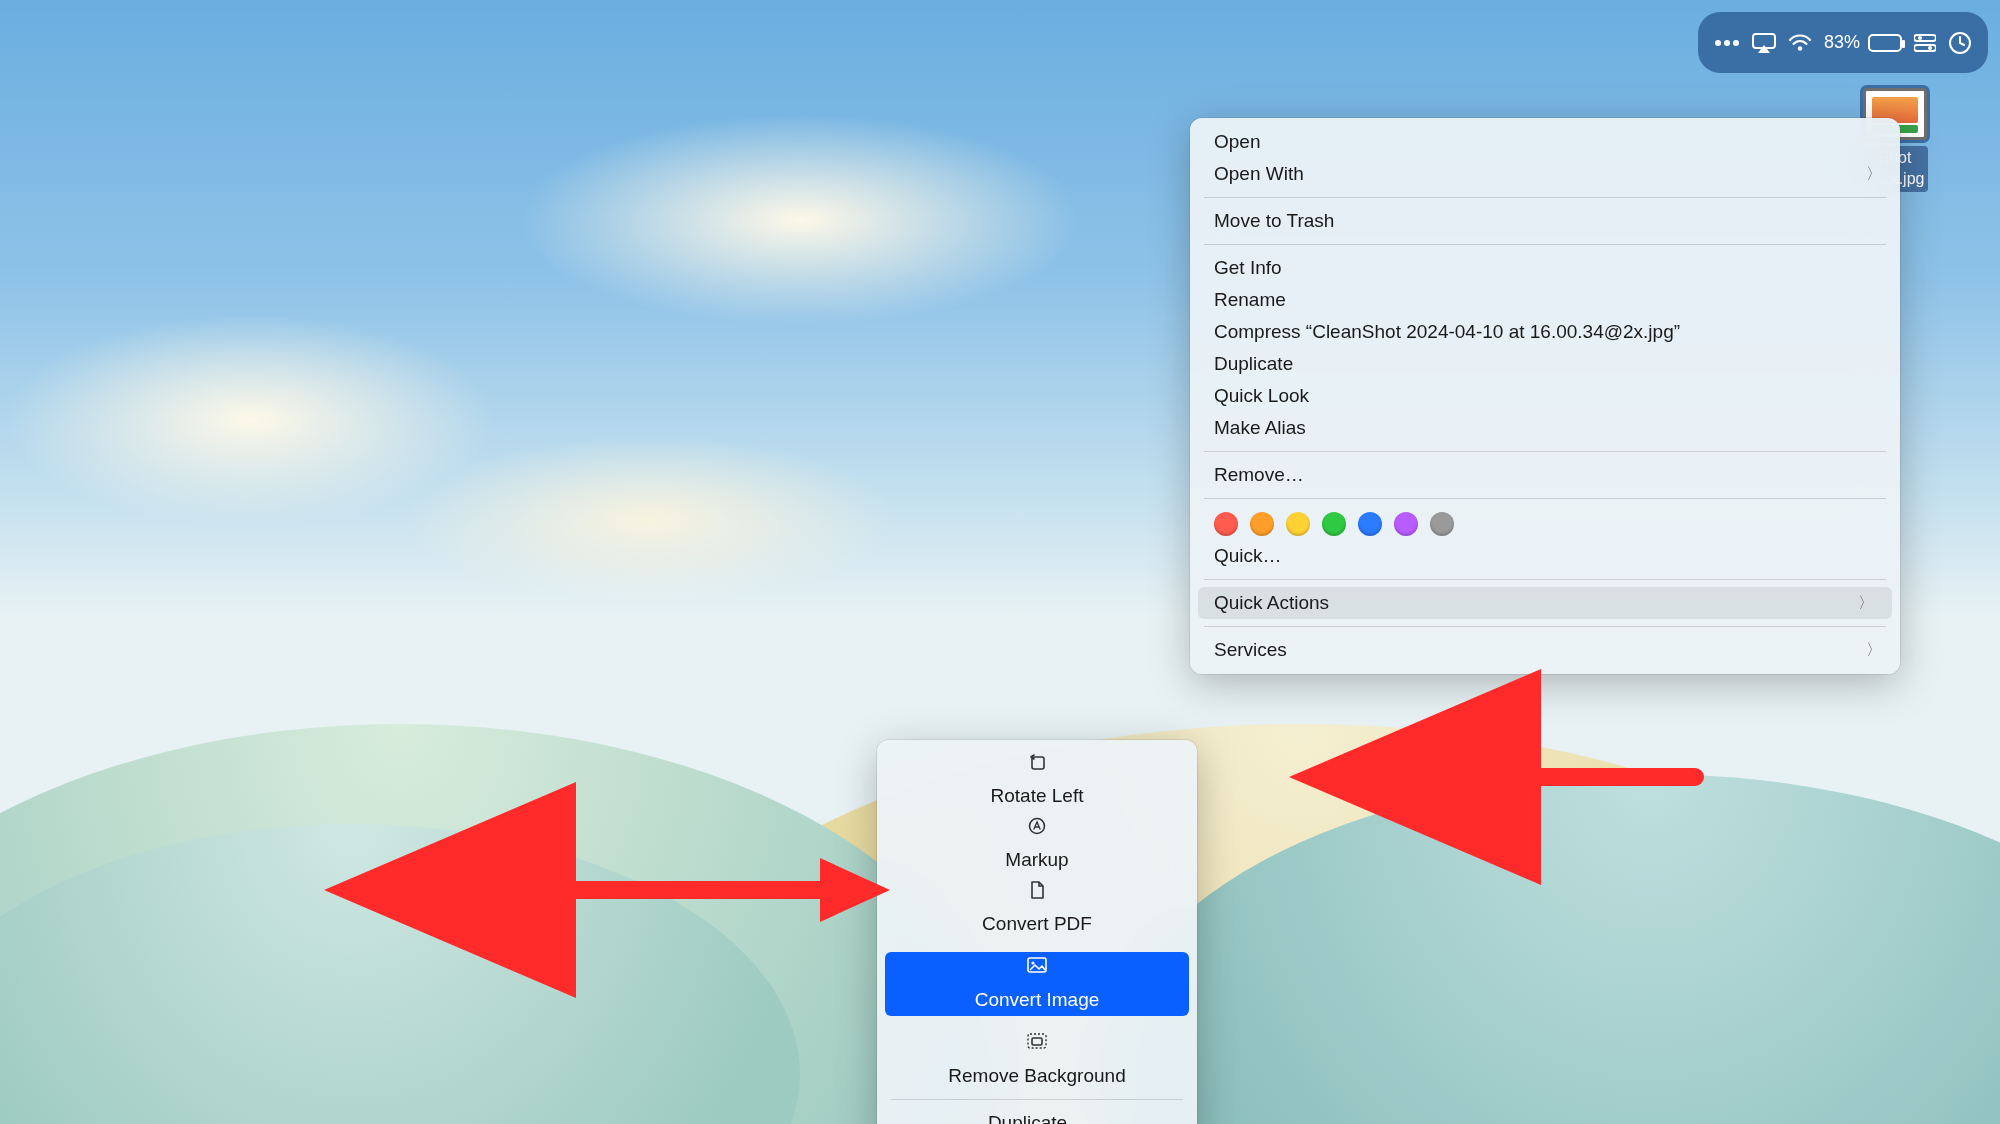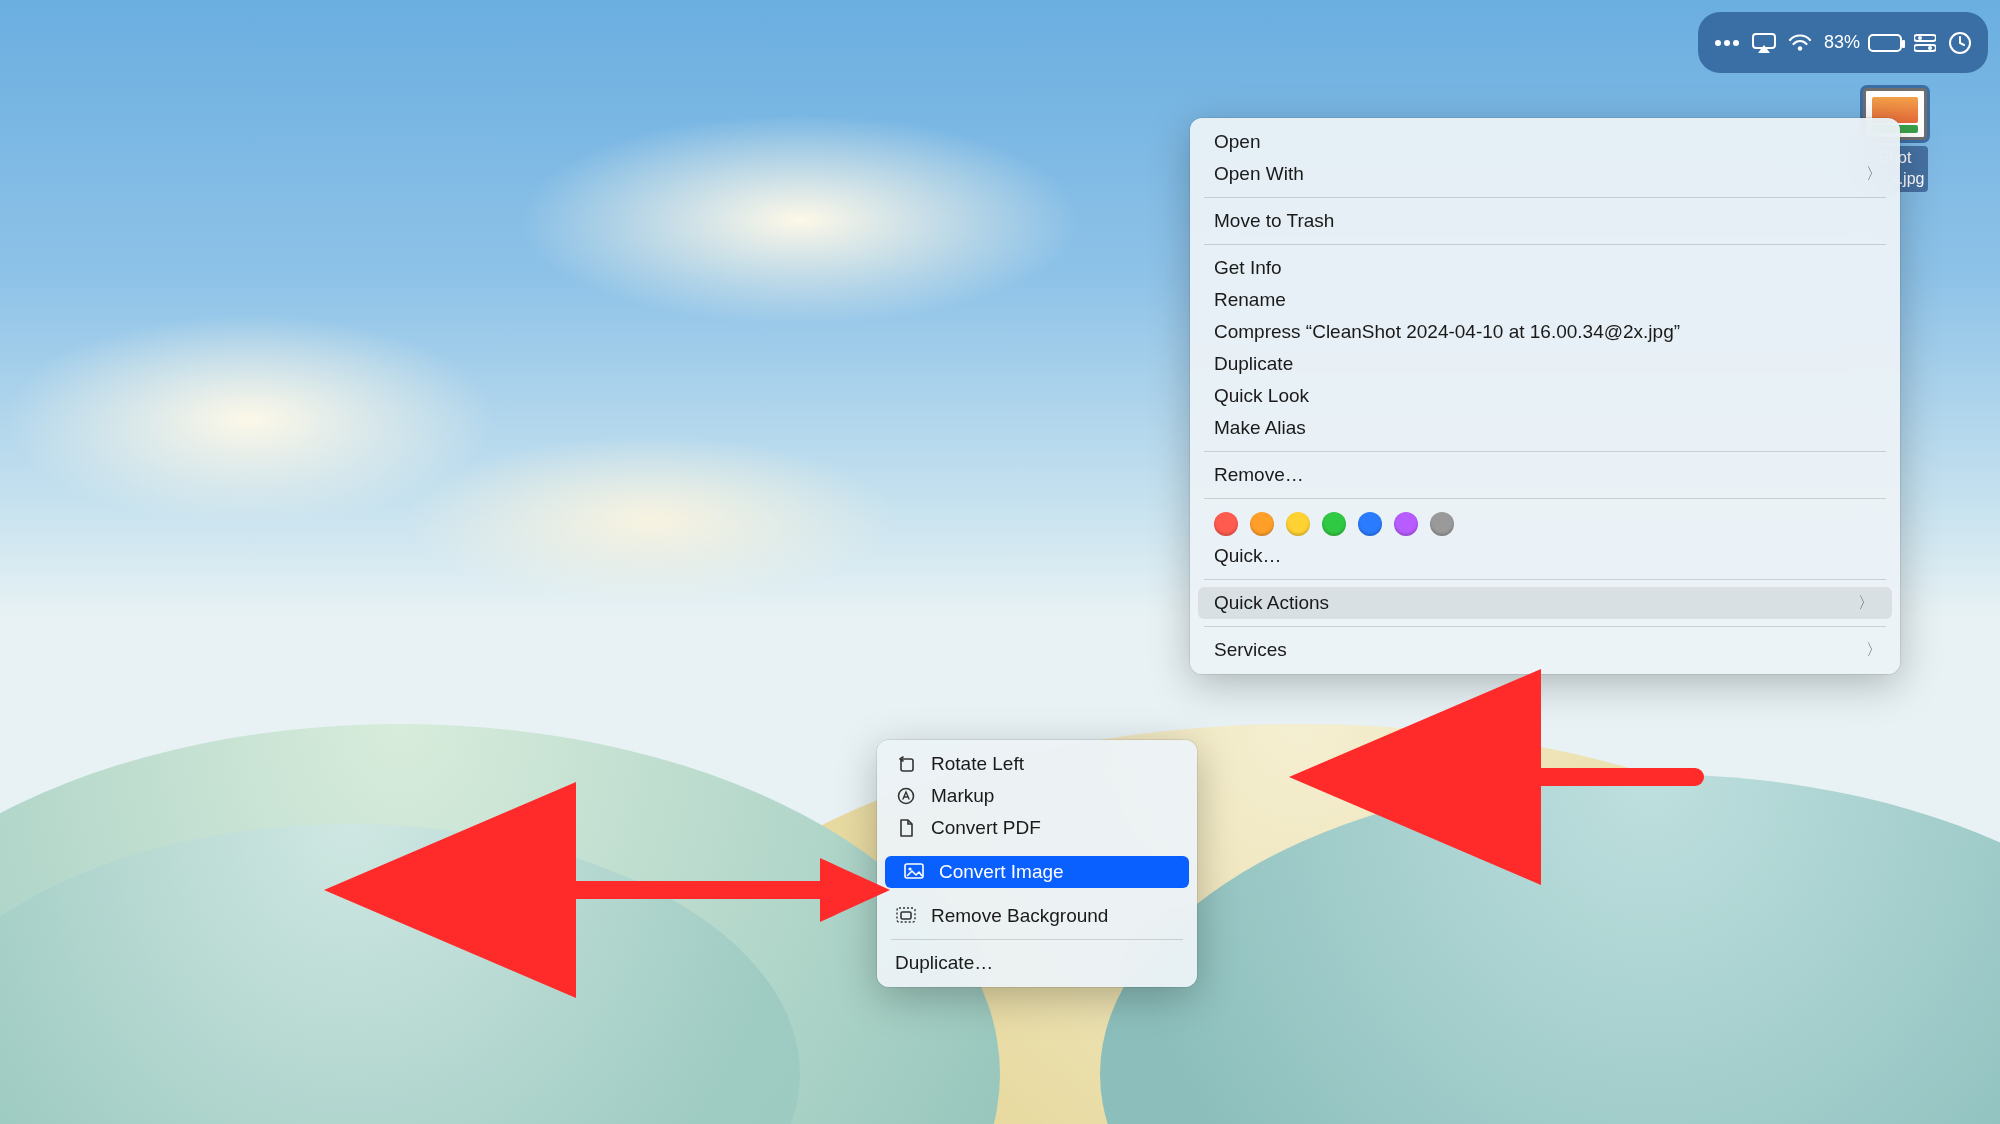--- a/index.html
+++ b/index.html
@@ -45,21 +45,21 @@
     border-radius:12px; box-shadow:0 10px 40px rgba(0,0,0,.25), 0 0 0 1px rgba(0,0,0,.08);
     padding:8px 0; font-size:19px; color:#1a1a1a;
   }
   .ctx.main { top:118px; left:1190px; width:710px; }
   .ctx.sub  { top:740px; left:877px; width:320px; }
   .ctx .row { position:relative; padding:5px 24px; display:flex; align-items:center; gap:14px; cursor:default; }
   .ctx .row .chev { position:absolute; right:18px; color:#6a6a6a; font-size:16px;}
   .ctx .sep { height:1px; background:rgba(0,0,0,.14); margin:7px 14px; }
   .ctx .row.hover-grey { background:rgba(0,0,0,.08); border-radius:6px; margin:0 8px; padding-left:16px; }
   .ctx .row.hover-blue { background:#0a60ff; color:#fff; border-radius:6px; margin:12px 8px; padding-left:10px; padding-right:16px;}
-  .ctx.sub .row { padding:5px 18px; }
+  .ctx.sub .row { padding:5px 18px;flex-direction:column; }
   .ctx.sub .row .ic { width:22px; display:flex; justify-content:center; }
   .tag-dots { display:flex; gap:12px; padding:6px 24px 4px; }
   .tag-dots .dot { width:24px; height:24px; border-radius:50%; box-shadow:inset 0 -2px 3px rgba(0,0,0,.2);}
   
   .arrow { position:absolute; }
   .arrow svg { display:block; overflow:visible; }
 </style>
 </head>
 <body>
 

